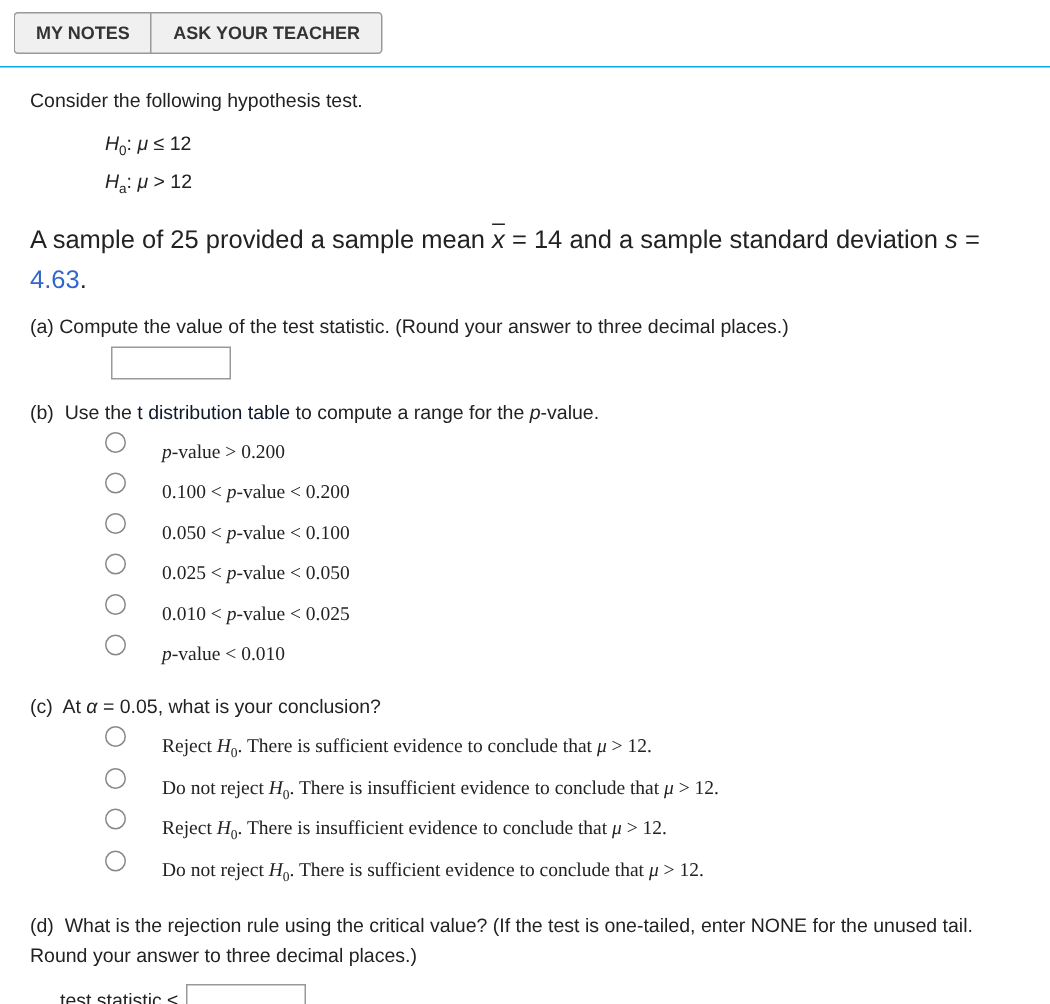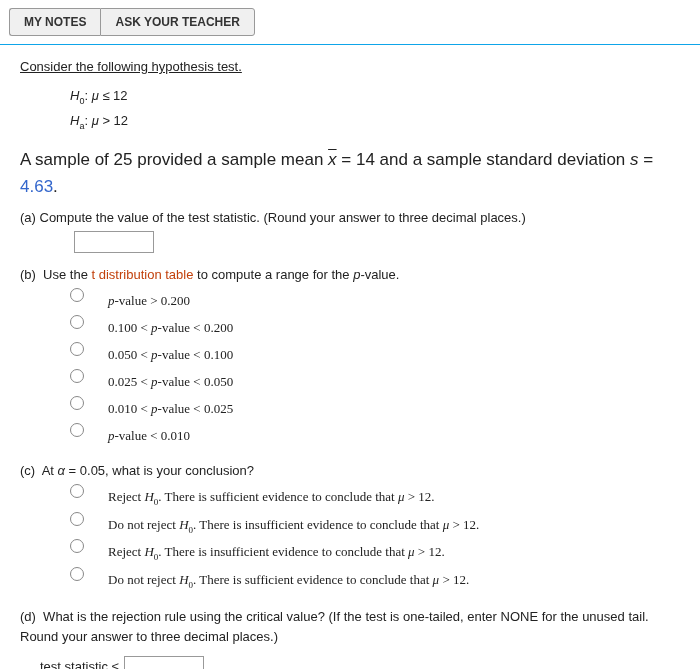--- a/index.html
+++ b/index.html
@@ -42,42 +42,41 @@
       border-radius: 0 3px 3px 0;
     }
 
     .content {
       padding: 14px 20px 14px 20px;
     }
 
     .intro-text {
       font-size: 13px;
       margin-bottom: 10px;
-      text-decoration: underline;
     }
 
     .hypothesis-block {
       margin-left: 50px;
       margin-bottom: 12px;
       line-height: 1.8;
       font-size: 13px;
     }
 
     .sample-info {
       font-size: 17px;
       margin-bottom: 10px;
       line-height: 1.6;
     }
 
     .overline {
       text-decoration: overline;
     }
 
     .blue-link {
-      color: #c2410c;
+      color: #0f172a;
       text-decoration: none;
     }
 
     .part {
       margin-bottom: 14px;
     }
 
     .part-label {
       font-size: 13px;
       margin-bottom: 6px;

